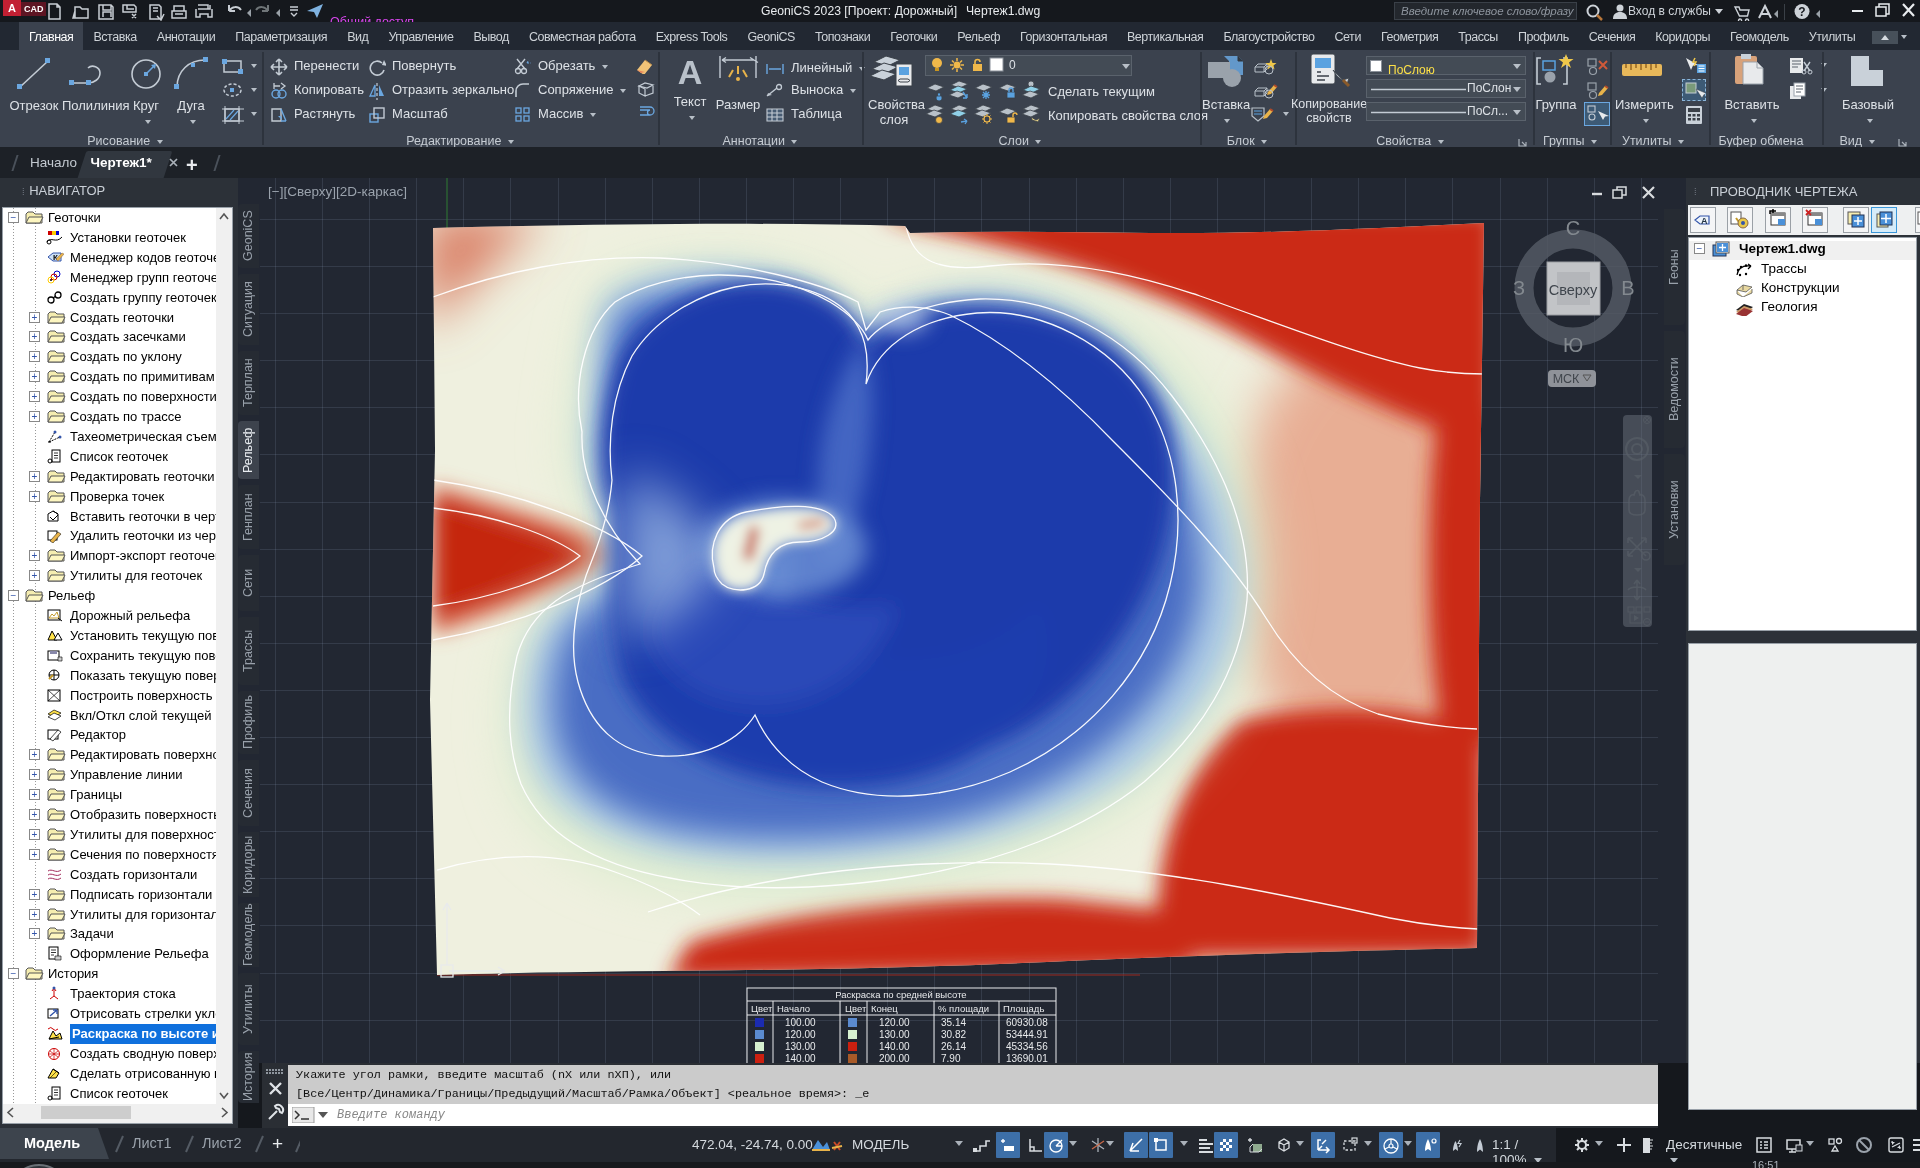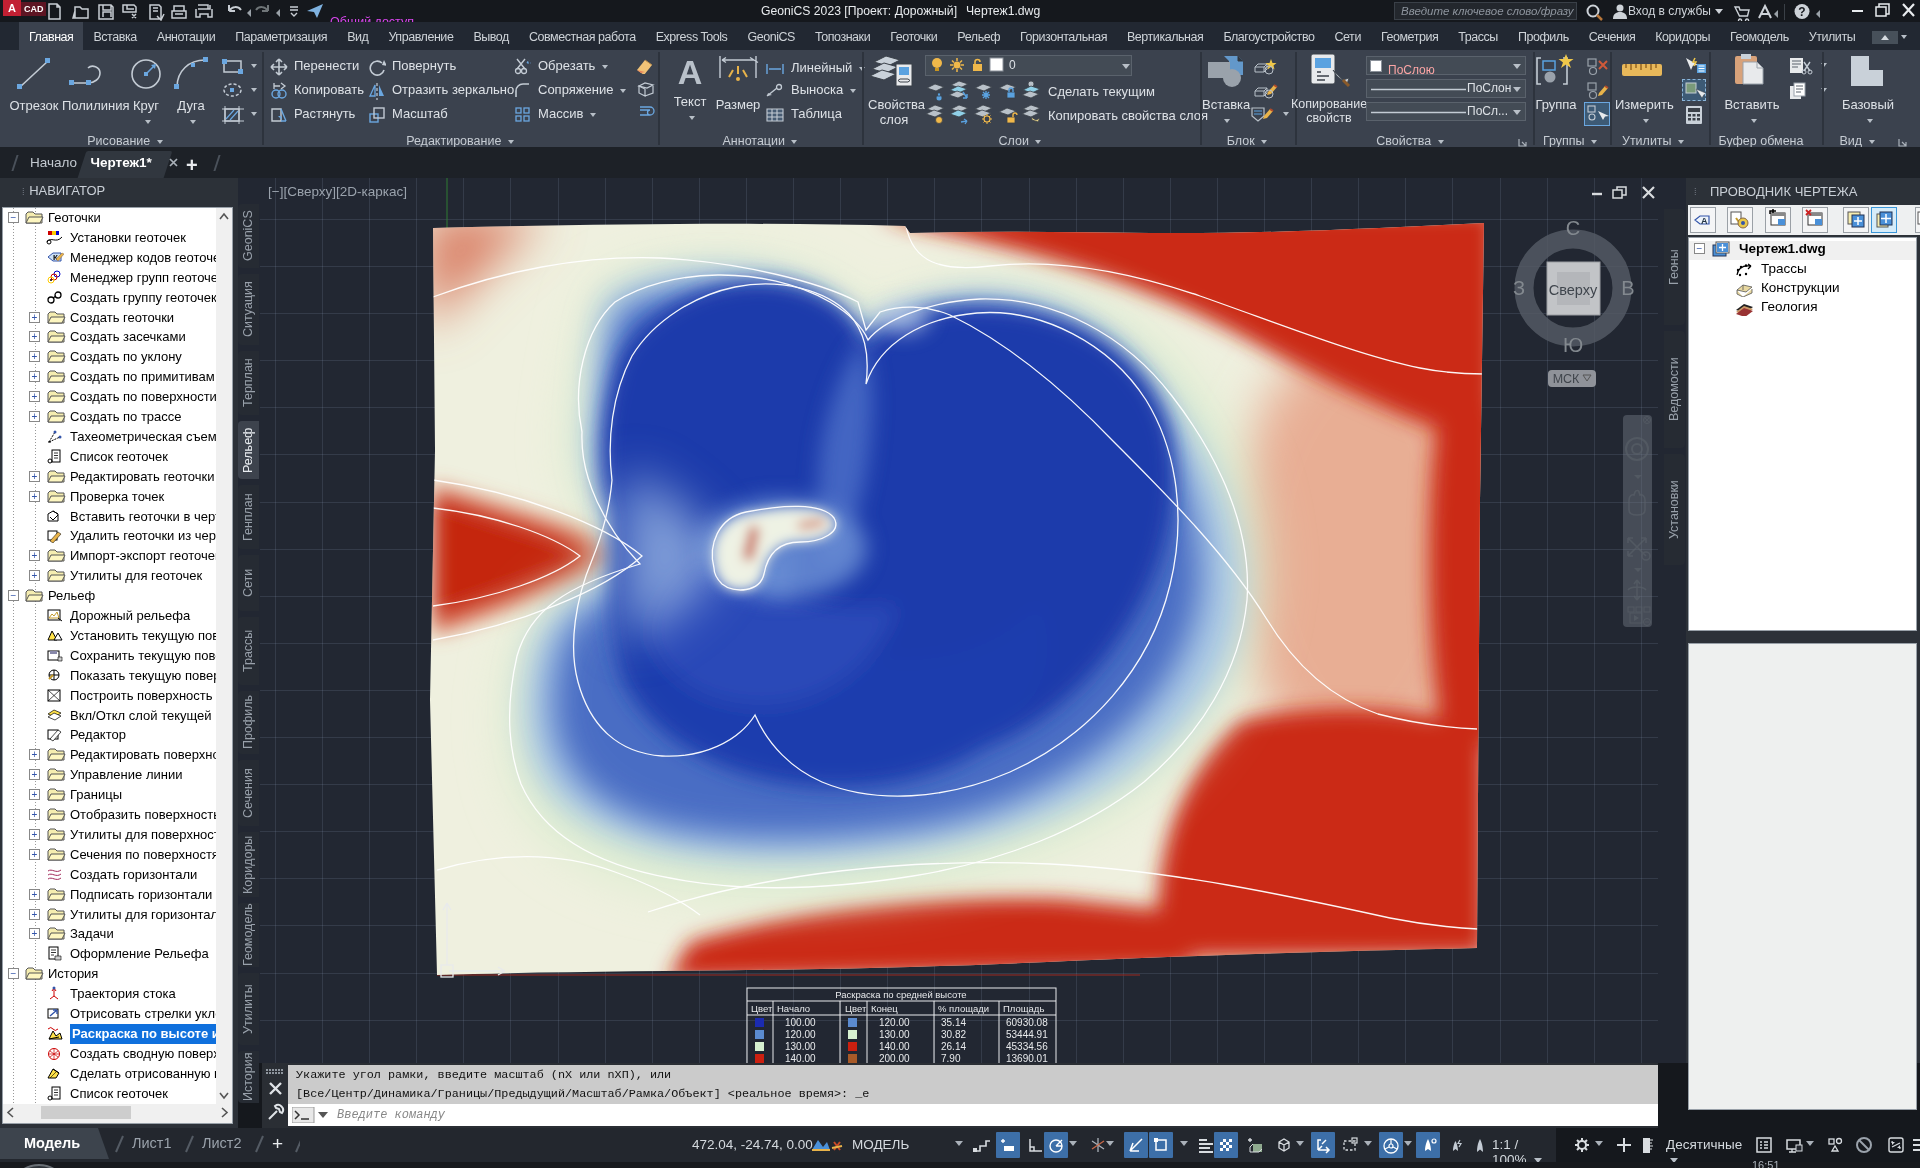--- a/index.html
+++ b/index.html
@@ -400,21 +400,21 @@
  
  <div class="bigbtn" style="left:1291px;top:2px;width:76px;font-size:12.5px;"><svg width="44" height="40">
           <rect x="4" y="2" width="24" height="30" rx="2" fill="#e8eaec" stroke="#3a4048"></rect>
           <rect x="8" y="6" width="16" height="10" fill="#5aa2e0"></rect>
           <path d="M10,20 h4 M10,24 h12 M10,28 h8" stroke="#3a4048" stroke-width="1.4"></path>
           <path d="M26,18 l10,10 l6,-2 l-2,6 l-10,-8 z" fill="#c9d1d9" stroke="#3a4048" stroke-width="0.8"></path>
           <path d="M36,28 l6,6" stroke="#8a5a2a" stroke-width="3"></path>
         </svg><div class="lbl">Копирование<br>свойств</div></div>
  <div class="abs" style="left:1366px;top:6px;width:160px;height:19px;background:#434b55;border:1px solid #5a626c;">
         <div class="abs" style="left:3px;top:2.5px;width:12px;height:12px;background:#fff;border:1px solid #8a9099;"></div>
-        <div class="abs" style="left:21px;top:6px;font-size:12px;color:#fca5a5;">ПоСлою</div>
+        <div class="abs" style="left:21px;top:6px;font-size:12px;color:#fde047;">ПоСлою</div>
         <span class="caret abs" style="right:4px;top:7px;"></span>
       </div>
  <div class="abs" style="left:1366px;top:29px;width:160px;height:19px;background:#434b55;border:1px solid #5a626c;">
         <svg class="abs" style="left:4px;top:8px" width="95" height="3">
           <path d="M0,1.5 h95" stroke="#c3cbd4" stroke-width="1.5"></path>
         </svg>
         <div class="abs" style="left:100px;top:1px;font-size:12px;color:#dde1e6;">ПоСлон</div>
         <span class="caret abs" style="right:4px;top:7px;"></span>
       </div>
  <div class="abs" style="left:1366px;top:52px;width:160px;height:19px;background:#434b55;border:1px solid #5a626c;">

